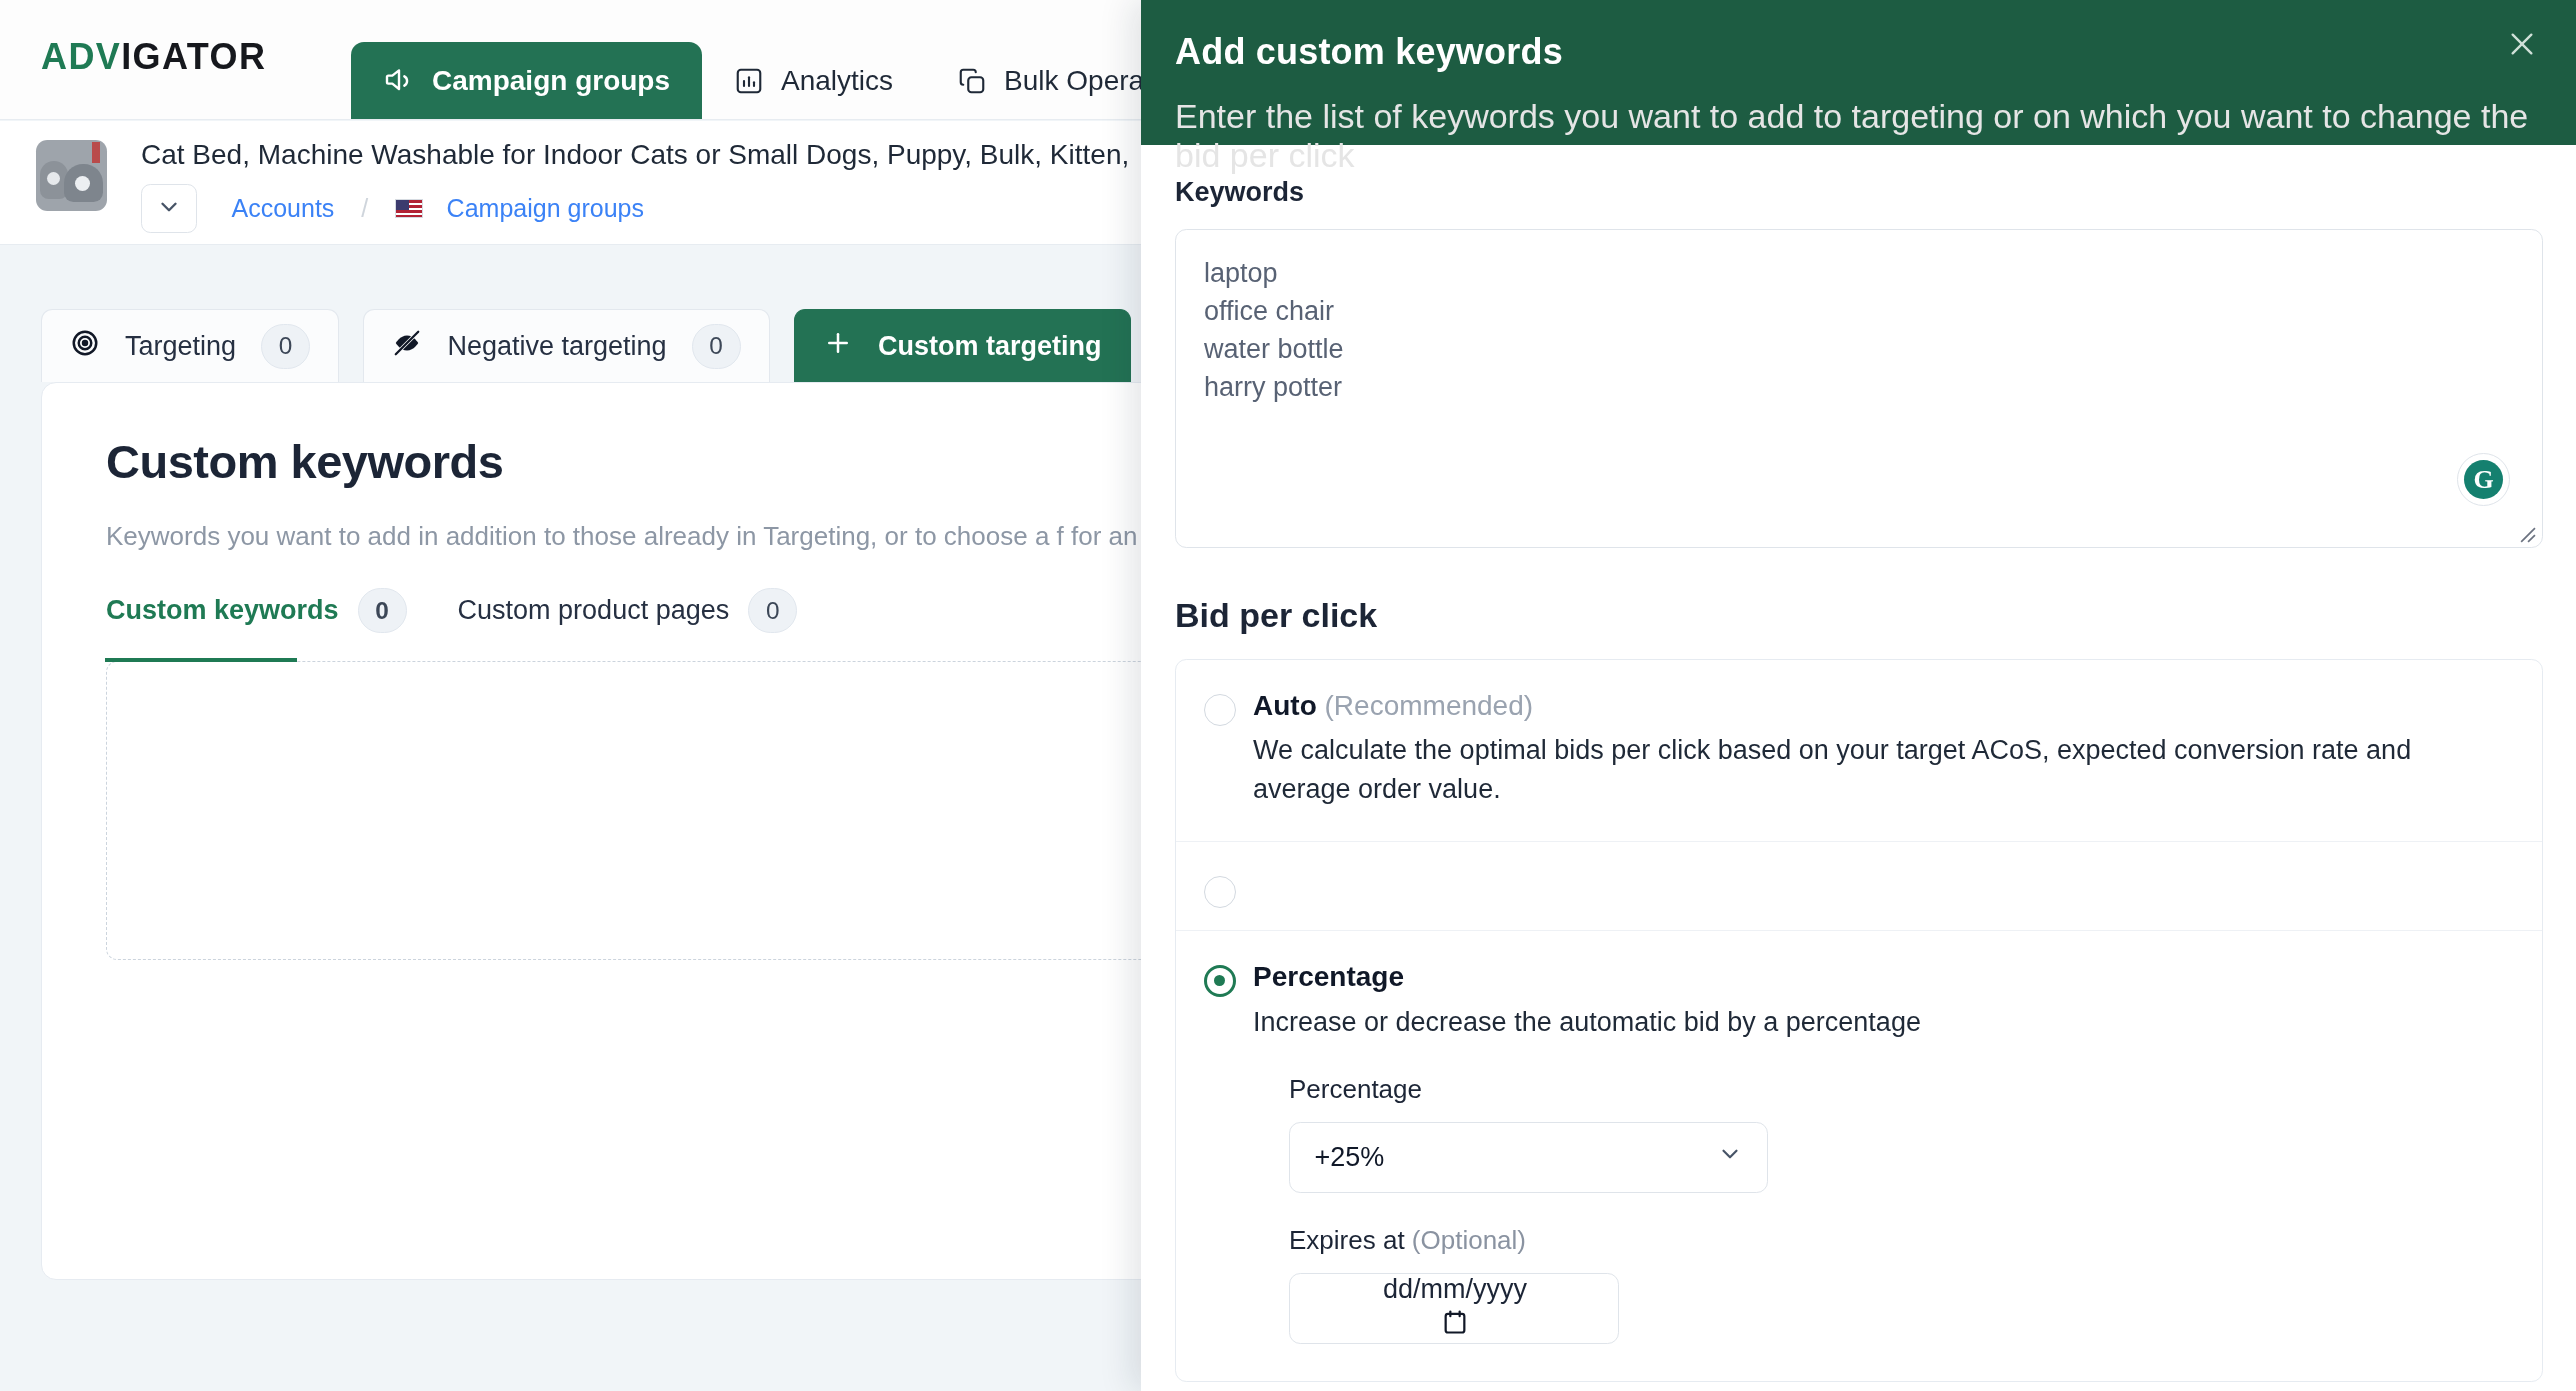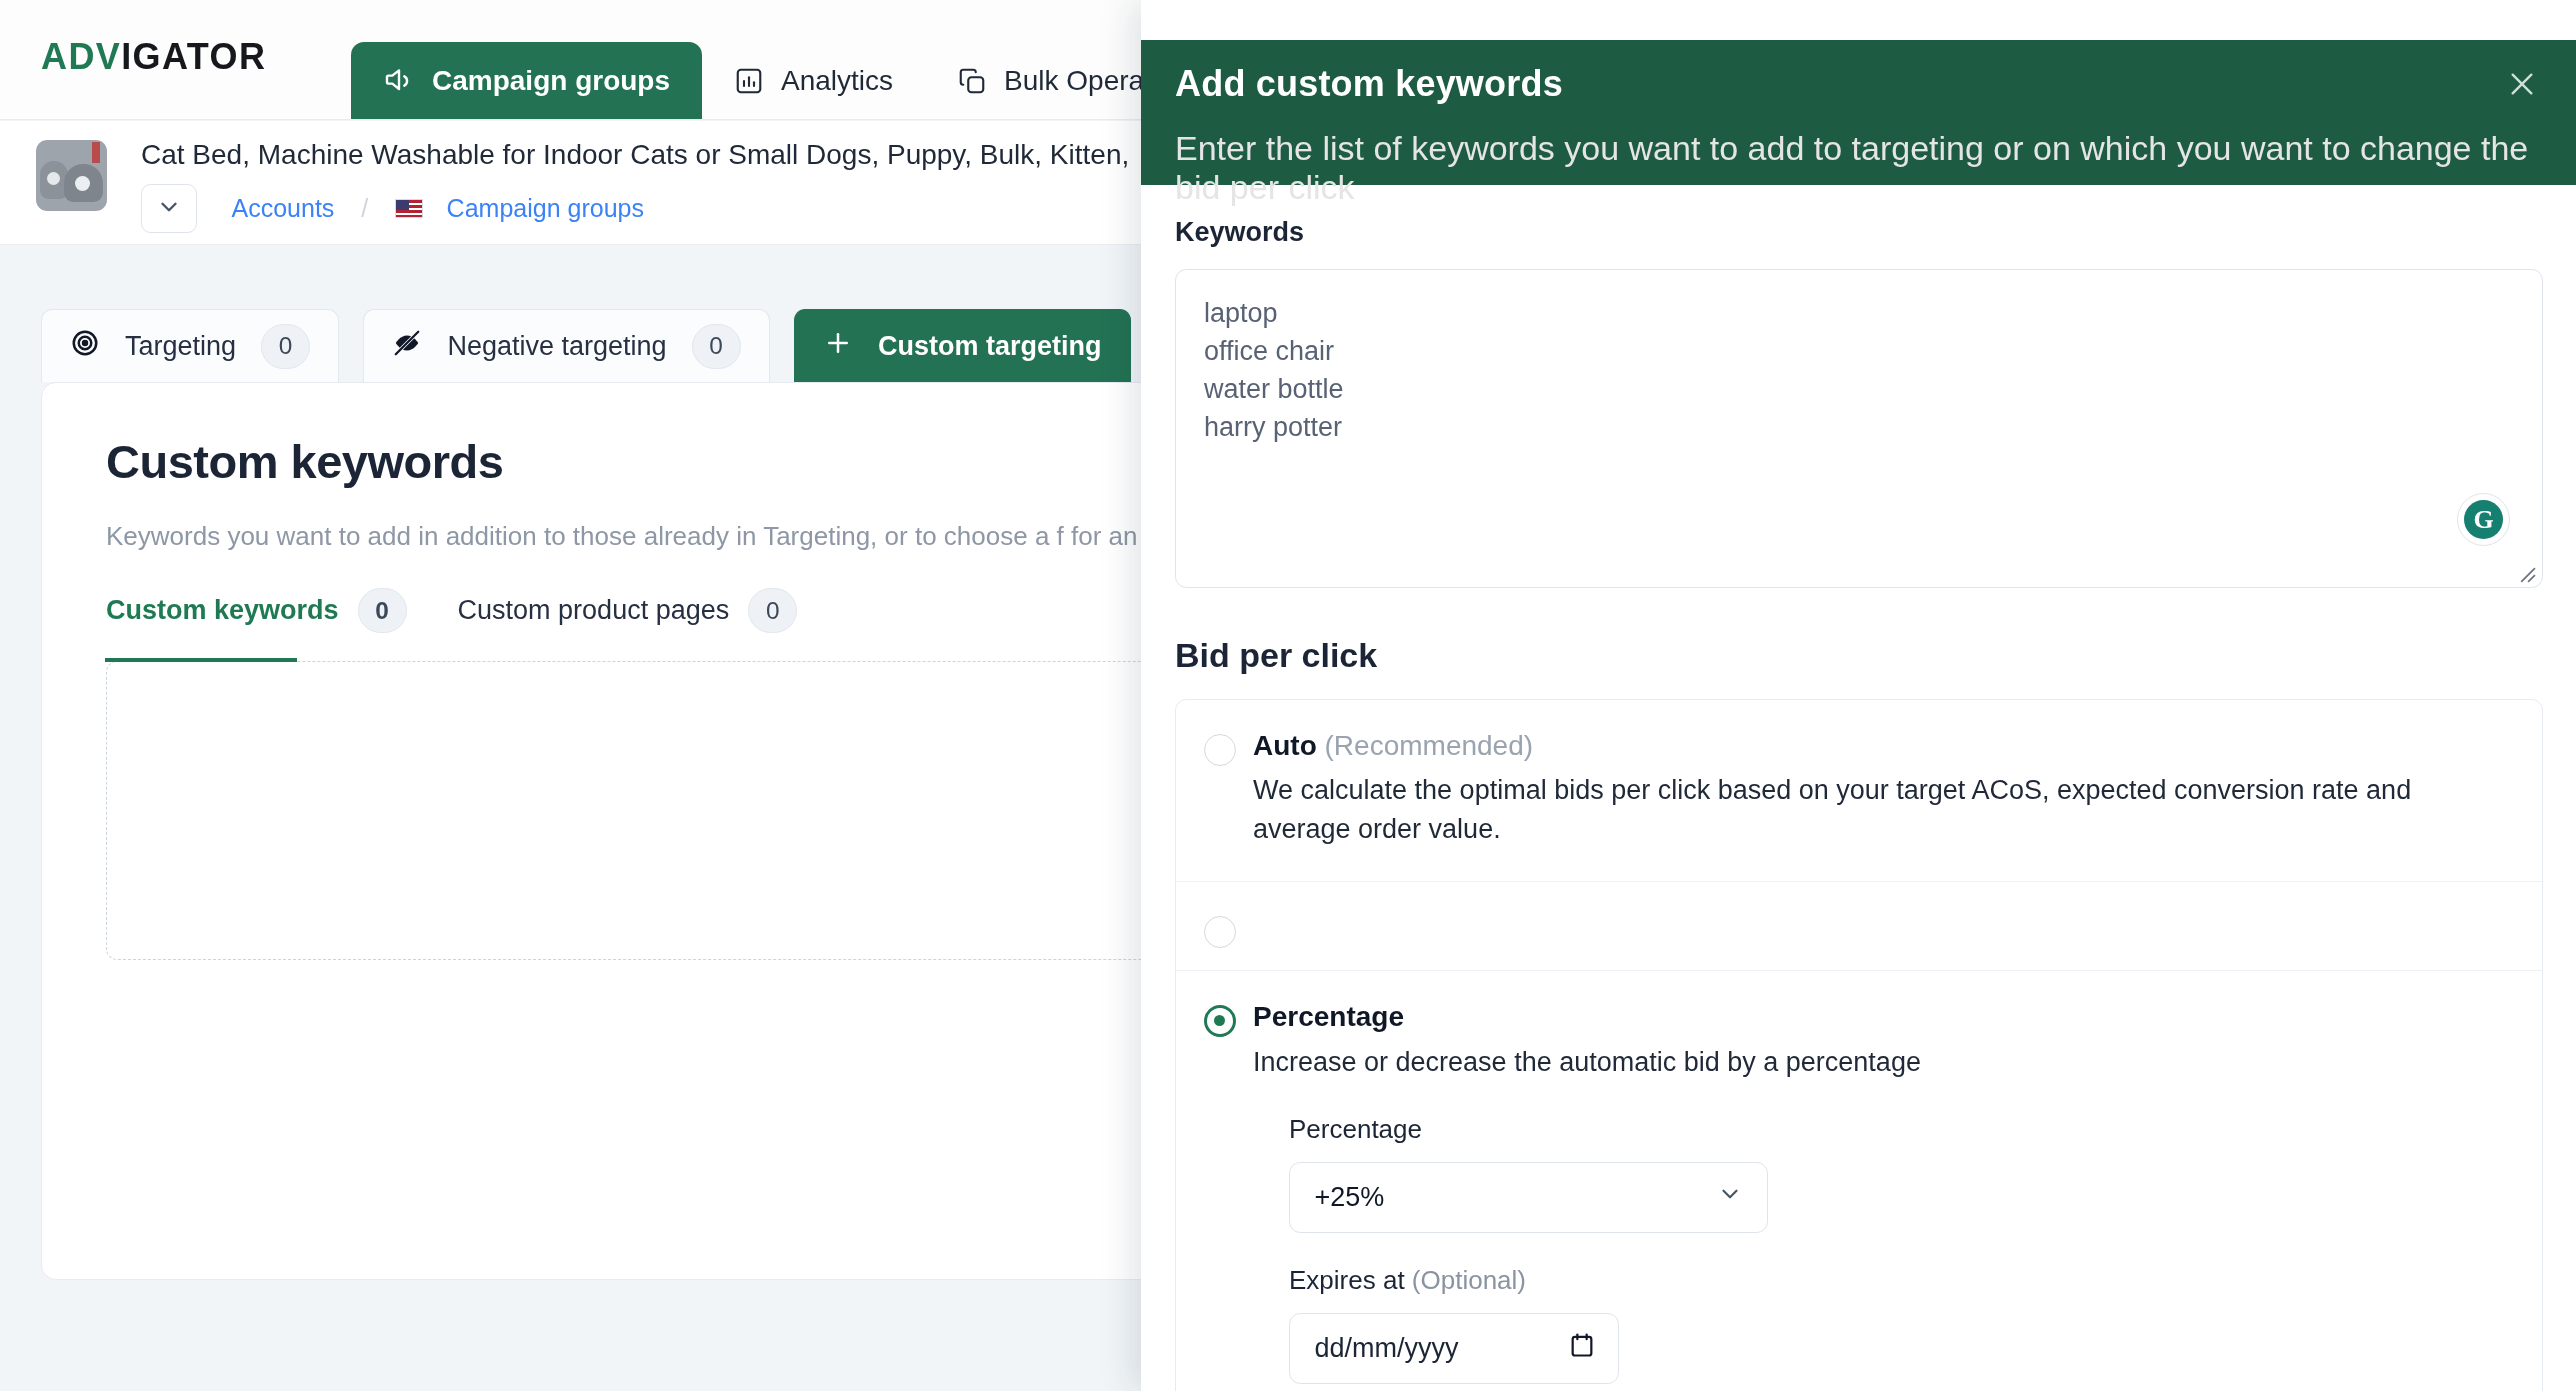--- a/index.html
+++ b/index.html
@@ -95,21 +95,21 @@
   }
   .dropzone .greenbar { position: absolute; left: -1.9px; top: -3.8px; width: 192px; height: 3.8px; background: #1f7a54; }
   .dropzone .dz-label { font-size: 32px; color: #1c2536; font-weight: 600; }
 
   
   .modal {
     position: absolute; right: 0; top: 0; width: 1435px; height: 1391px;
     background: #ffffff; box-shadow: -9.4px 0 32px rgba(20,30,50,.12);
     overflow: hidden;
   }
-  .modal-head { background: #1d5c42; padding: 23px 41px 32px 34px; height: 145px; position: relative; margin-top: 40px; }
+  .modal-head { background: #1d5c42; padding: 31px 41px 32px 34px; height: 145px; position: relative; }
   .modal-head h2 { color: #fff; font-size: 36px; font-weight: 700; letter-spacing: 0.2px; }
   .modal-head p { color: #e5e5e5; font-size: 34px; margin-top: 24.4px; }
   .modal-close {
     position: absolute; right: 28px; top: 17px; width: 53px; height: 53px;
     display: flex; align-items: center; justify-content: center;
     color: #cfe0d8; cursor: pointer;
   }
   .modal-body { padding: 32px 34px 0 34px; }
   .fieldlabel { font-size: 27px; color: #1c2536; font-weight: 600; }
   .ta-wrap { position: relative; margin-top: 20.7px; }
@@ -154,21 +154,21 @@
   .sf-label { font-size: 26px; color: #1c2536; font-weight: 500; }
   .sf-label .opt-mark { color: #8a93a1; font-weight: 400; }
   .select {
     margin-top: 17px; width: 479px; height: 71px; border: 0.9px solid #dfe4ea; border-radius: 11.3px;
     background: #fff; display: flex; align-items: center; justify-content: space-between;
     padding: 0 24.4px; font-size: 27px; color: #101828; cursor: pointer;
   }
   .dateinput {
     margin-top: 17px; width: 330px; height: 71px; border: 0.9px solid #dfe4ea; border-radius: 11.3px;
     background: #fff; display: flex; align-items: center; justify-content: space-between;
-    padding: 0 22.5px 0 24.4px; font-size: 27px; color: #1c2536; cursor: pointer;
+    padding: 0 22.5px 0 24.4px; font-size: 27px; color: #1c2536; cursor: pointer; flex-direction: column;
   }
   .spacer28 { height: 26px; }
 </style>
 </head>
 <body>
 
 <div class="app">
 
   <div class="topbar">
     <div class="logo">

